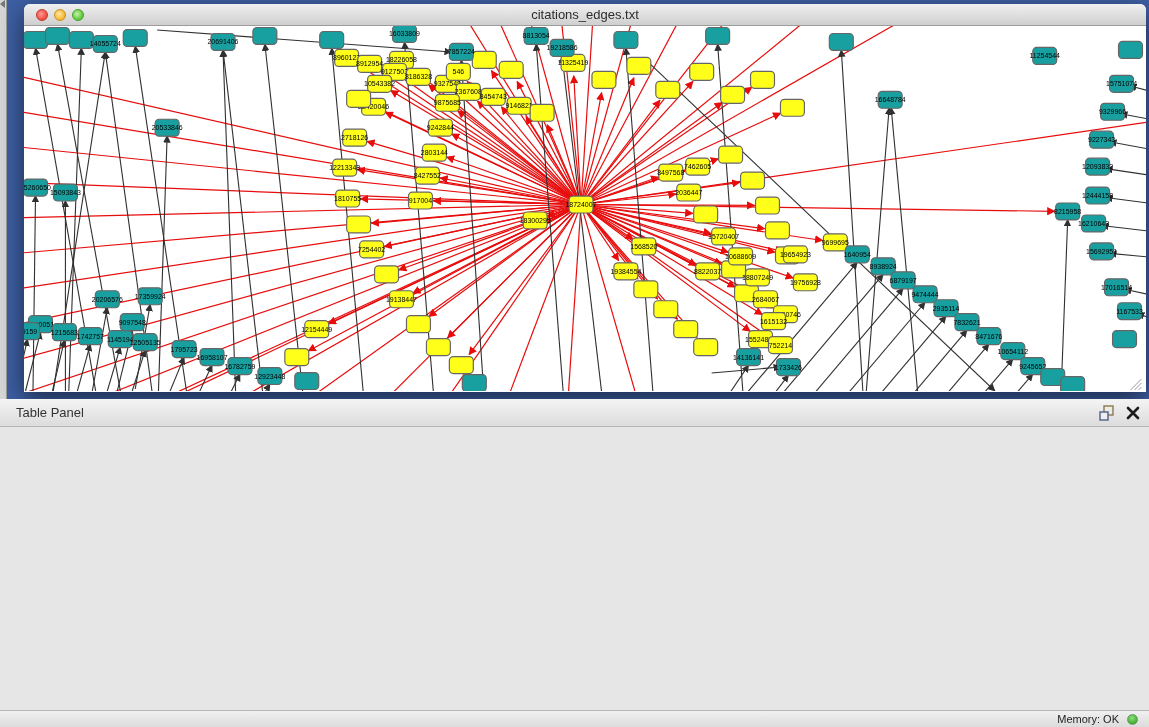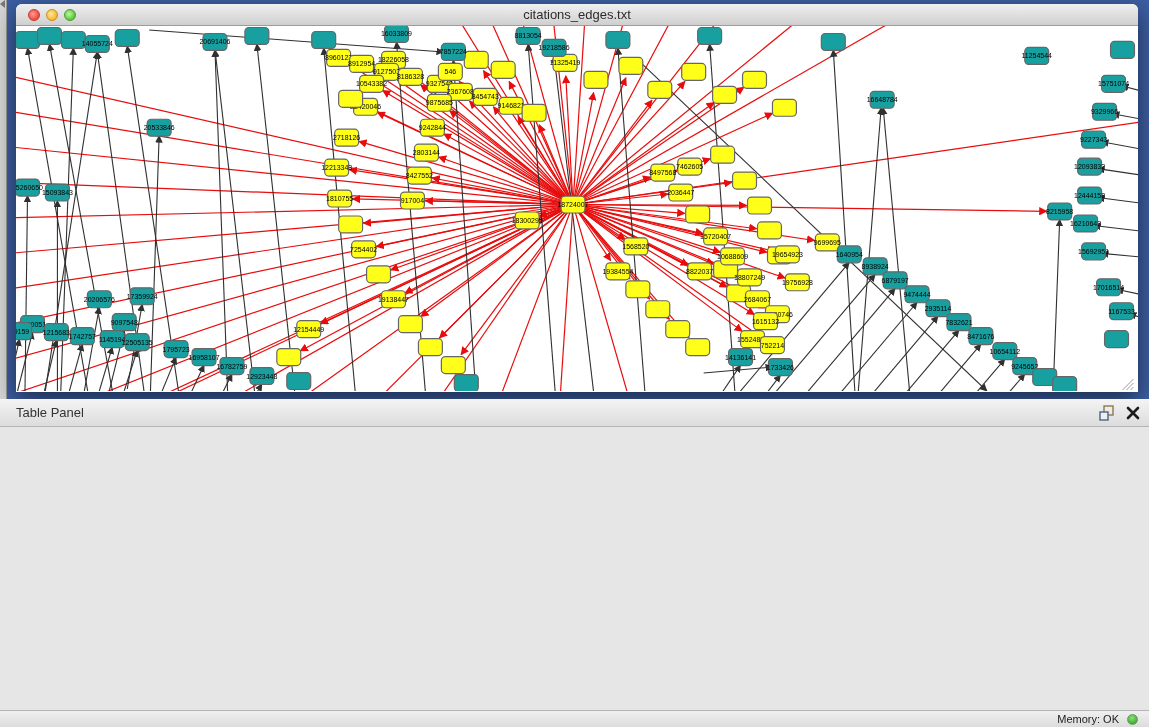--- a/index.html
+++ b/index.html
@@ -5,21 +5,21 @@
   * { margin:0; padding:0; box-sizing:border-box; }
   html,body { width:1149px; height:727px; overflow:hidden;
     font-family:"Liberation Sans","DejaVu Sans",sans-serif; background:#e3e3e3; }
   .abs { position:absolute; }
 
   
   #graph-region { left:0; top:0; width:1149px; height:399px; background:#3d5fa3; }
   #left-strip { left:0; top:0; width:7px; height:399px; background:#d6d6d6; border-right:1px solid #9b9b9b; }
   #collapse-arrow { left:1px; top:346px; width:0; height:0; border-top:4px solid transparent; border-bottom:4px solid transparent; border-right:5px solid #777; }
 
-  #net-frame { left:16px; top:4px; width:1122px; height:388px; border-radius:6px 6px 0 0;
+  #net-frame { left:24px; top:4px; width:1122px; height:388px; border-radius:6px 6px 0 0;
     box-shadow:0 8px 24px rgba(0,0,0,.55); background:#fff; }
   #titlebar { position:relative; height:22px; border-radius:6px 6px 0 0;
     background:linear-gradient(#f0f0f0,#cfcfcf); border-bottom:1px solid #9c9c9c; }
   #window-title { position:absolute; left:0; right:0; top:3px; text-align:center;
     font-size:13px; color:#2c2c2c; }
   .light { position:absolute; top:5px; width:12px; height:12px; border-radius:50%; }
   #light-close { left:12px; background:radial-gradient(circle at 4px 4px,#ff9a8f,#ee4a40 70%); border:1px solid #c03830; }
   #light-min { left:30px; background:radial-gradient(circle at 4px 4px,#ffe9a0,#f7b42e 70%); border:1px solid #c78f1e; }
   #light-zoom { left:48px; background:radial-gradient(circle at 4px 4px,#c6f3a8,#57c636 70%); border:1px solid #44a327; }
 

